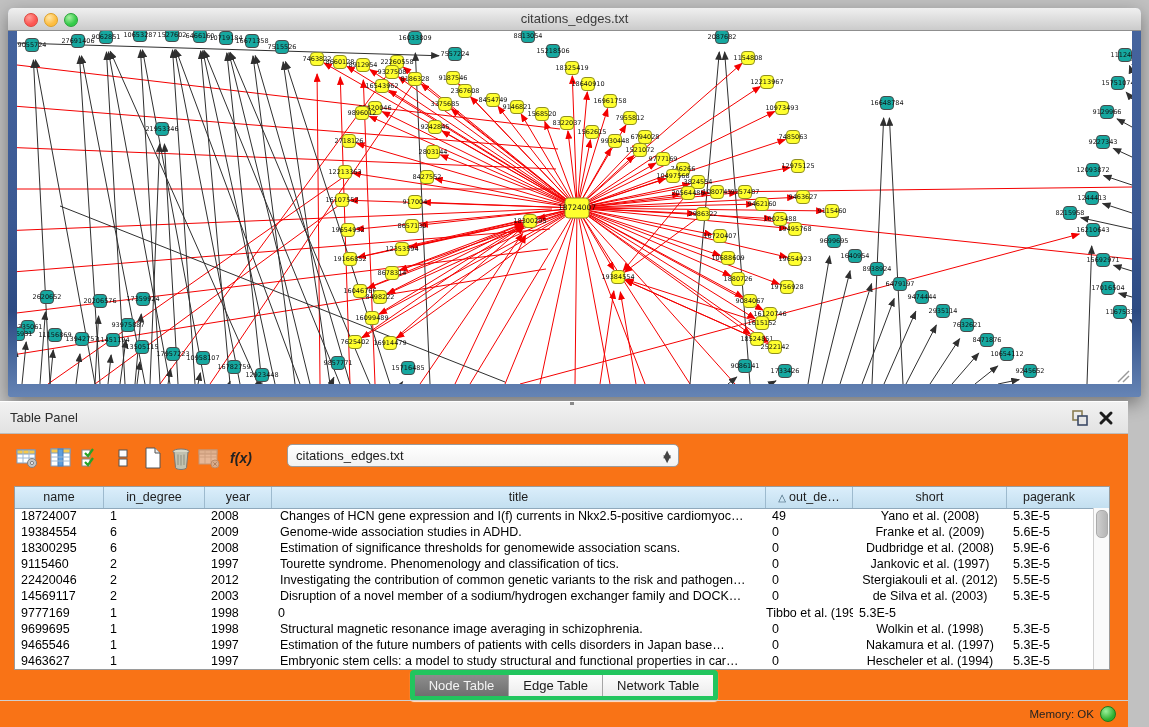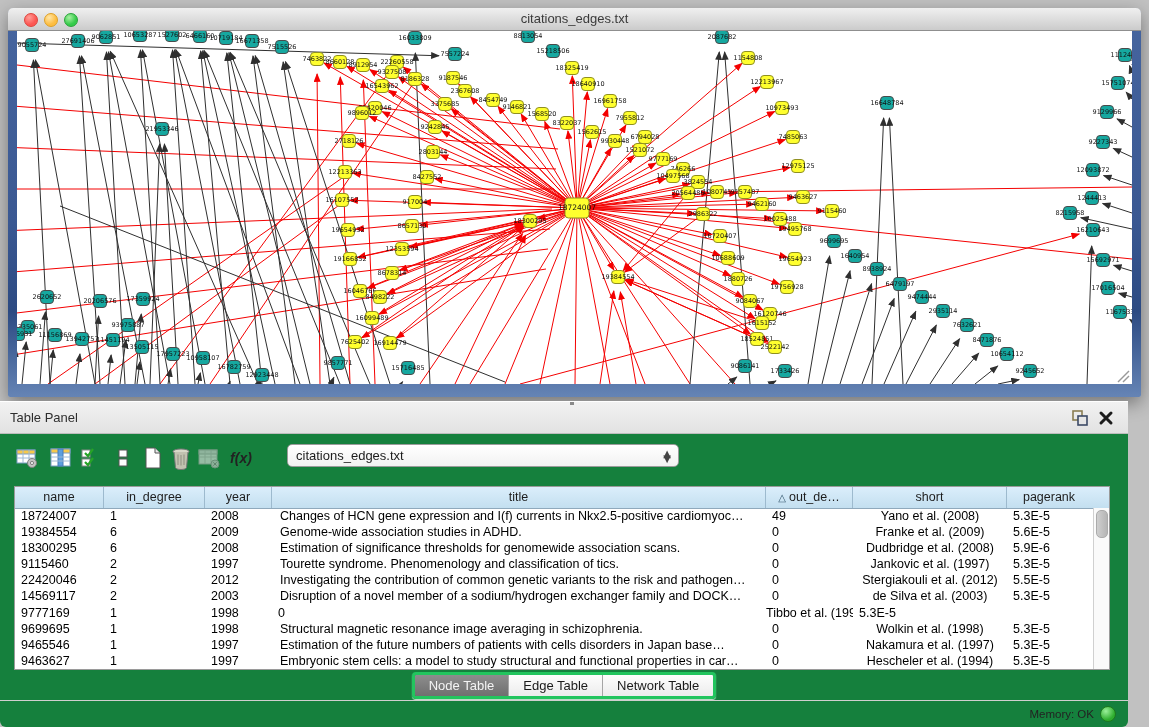--- a/index.html
+++ b/index.html
@@ -14,21 +14,21 @@
       border-bottom:1px solid #8f8f8f;position:relative;}
   .titlebar .title{position:absolute;left:0;right:0;top:3px;text-align:center;
       font-size:13px;color:#3a3a3a;}
   .tl{position:absolute;top:5px;width:12px;height:12px;border-radius:50%;display:block;}
   .tl.red{left:16px;background:radial-gradient(circle at 35% 30%,#ff9d97,#fc5652 60%);border:1px solid #dd423b;}
   .tl.yellow{left:36px;background:radial-gradient(circle at 35% 30%,#ffe6a8,#fdbd41 60%);border:1px solid #dfa023;}
   .tl.green{left:56px;background:radial-gradient(circle at 35% 30%,#a9f0a2,#35cb4a 60%);border:1px solid #28a338;}
   .graph-area{position:absolute;left:9px;top:23px;width:1115px;height:353px;background:#ffffff;overflow:hidden;}
   .graph-area svg{display:block;width:100%;height:100%;}
   
-  .table-panel{position:absolute;left:0;top:401px;width:1128px;height:326px;background:#15803d;border-radius:6px;}
+  .table-panel{position:absolute;left:0;top:401px;width:1128px;height:326px;background:#f97316;}
   .panel-header{position:relative;height:31px;background:linear-gradient(180deg,#f2f2f2,#e2e2e2);
       border-top:1px solid #ffffff;border-bottom:1px solid #bdbdbd;}
   .panel-header .ptitle{position:absolute;left:10px;top:8px;font-size:13px;color:#2e2e2e;}
   .drag-dot{position:absolute;left:567px;top:-1px;width:10px;height:5px;
       background:radial-gradient(circle,#8a8a8a 0 2px,transparent 2px);}
   .hdr-btn{position:absolute;top:6px;width:20px;height:20px;cursor:pointer;}
   .float-btn{right:38px;}
   .close-btn{right:12px;}
   
   .toolbar{position:relative;height:48px;}
@@ -55,21 +55,21 @@
   .td{font-size:12.5px;color:#000;line-height:16px;white-space:nowrap;overflow:hidden;padding-left:6px;}
   .td.center{text-align:center;padding-left:0;}
   .td.title-col{padding-left:8px;}
   .vscroll{position:absolute;top:21px;right:0;bottom:0;width:15px;background:#fafafa;
       border-left:1px solid #d0d0d0;}
   .vthumb{position:absolute;top:2px;left:2px;width:10px;height:26px;border-radius:5px;
       background:linear-gradient(90deg,#cfcfcf,#b5b5b5);border:1px solid #ababab;cursor:pointer;}
   
   .tabbar{position:absolute;left:0;top:269px;width:100%;height:30px;display:flex;
       align-items:center;justify-content:center;}
-  .seg{display:flex;border:3px solid #22c55e;border-radius:4px;overflow:hidden;
+  .seg{display:flex;border:5px solid #22c55e;border-radius:4px;overflow:hidden;
       box-shadow:0 1px 1px rgba(255,255,255,.8);}
   .seg .tab{font-size:13px;padding:3px 14px;background:linear-gradient(180deg,#fdfdfd,#ececec);
       color:#1a1a1a;border-right:1px solid #a5a5a5;cursor:pointer;}
   .seg .tab:last-child{border-right:none;}
   .seg .tab.sel{background:linear-gradient(180deg,#8d8d8d,#6f6f6f);color:#f4f4f4;}
   
   .statusbar{position:absolute;left:0;top:299px;width:100%;height:27px;
       border-top:1px solid #cfcfcf;}
   .mem{position:absolute;right:34px;top:7px;font-size:11.5px;color:#222;}
   .mem-dot{position:absolute;right:12px;top:5px;width:14px;height:14px;border-radius:50%;

